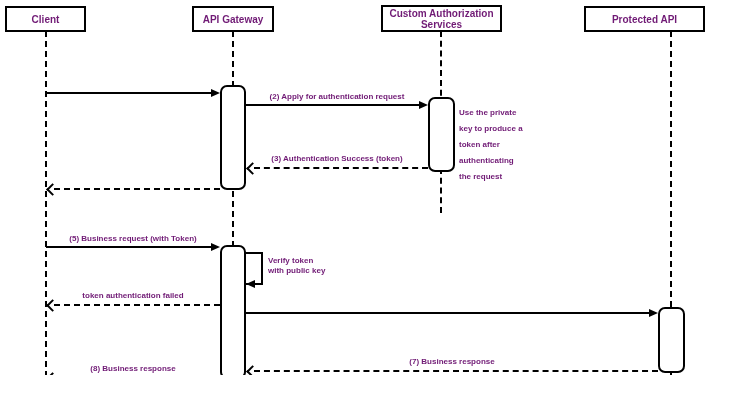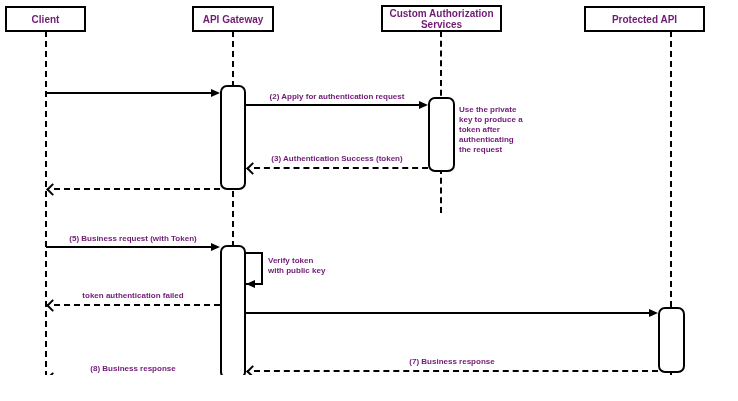--- a/index.html
+++ b/index.html
@@ -38,21 +38,21 @@
   .selfloop {
     position:absolute; box-sizing:border-box; z-index:3;
     border-top:2px solid #000; border-right:2px solid #000; border-bottom:2px solid #000;
   }
   .mlabel {
     position:absolute; font-size:8px; font-weight:bold; line-height:10px;
     text-align:center; z-index:3; white-space:nowrap; overflow:visible;
   }
   .mlabel-left { text-align:left; white-space:pre-line; }
   .noteText {
-    position:absolute; font-size:8px; font-weight:bold; line-height:10px;
+    position:absolute; font-size:8px; font-weight:bold; line-height:16px;
     white-space:pre-line; z-index:3; text-align:left;
   }
 </style>
 </head>
 <body>
 
 <div class="stage">
 
   <div class="pbox" style="left:5px;   top:6px; width:81px;  height:26px;">Client</div>
   <div class="pbox" style="left:381px; top:5px; width:121px; height:27px;">Custom Authorization

